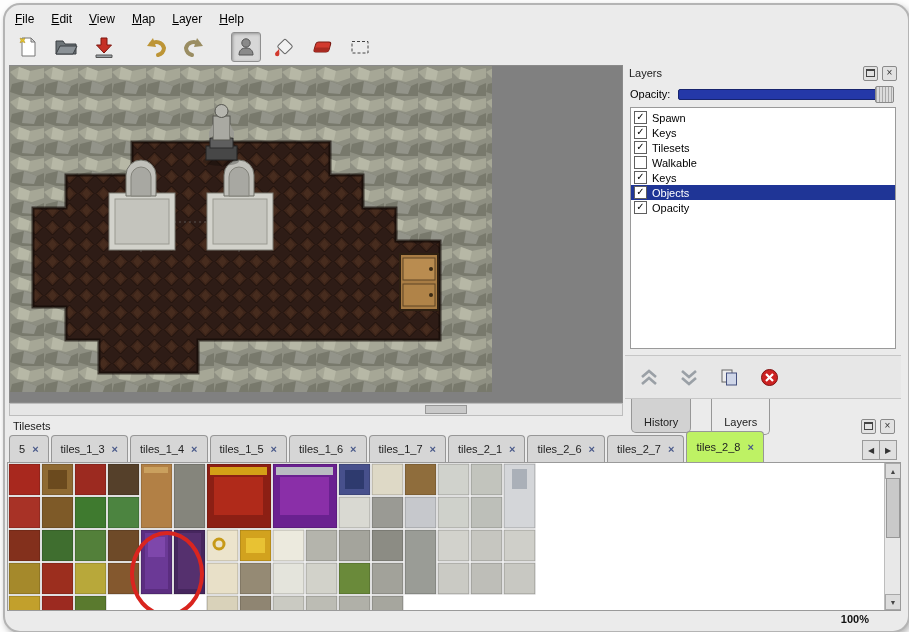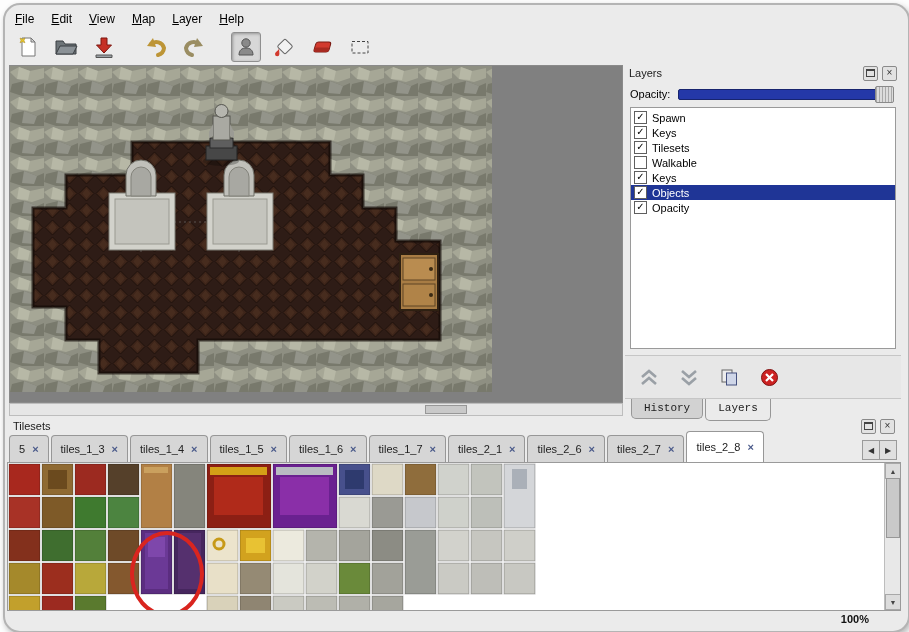--- a/index.html
+++ b/index.html
@@ -32,30 +32,30 @@
   .opacity-row{display:flex;align-items:center;height:22px;font-size:11px;gap:8px;padding:0 5px;}
   .slider{position:relative;flex:1;height:9px;background:#2438a8;border:1px solid #17246e;border-radius:2px;margin-right:4px;}
   .slider-handle{position:absolute;right:-3px;top:-4px;width:17px;height:15px;background:#dcdcdc;border:1px solid #8a8a8a;border-radius:2px;background-image:repeating-linear-gradient(90deg,#aaa 0 1px,transparent 1px 3px);}
   .layer-list{margin:2px 5px 0 5px;height:238px;background:#fff;border:1px solid #9a9a9a;overflow:hidden;padding-top:2px;}
   .layer-row{display:flex;align-items:center;height:15px;font-size:11px;gap:5px;padding-left:3px;color:#000;}
   .layer-row.selected{background:#1f3596;color:#fff;}
   .cb{width:11px;height:11px;background:#fff;border:1px solid #5f5f5f;font-size:10px;line-height:10px;text-align:center;color:#000;flex:0 0 auto;}
   .layer-actions{display:flex;align-items:center;gap:16px;padding:5px 12px;margin:6px 0 0 0;border-top:1px solid #c6c6c6;border-bottom:1px solid #c6c6c6;height:32px;background:#e7e7e7;}
   .act{display:flex;align-items:center;justify-content:center;width:24px;height:22px;}
   .panel-tabs{display:flex;margin-left:6px;align-items:flex-start;}
-  .ptab{padding:3px 12px 4px 12px;font-size:11px;background:#d2d2d2;border:1px solid #979797;border-top:none;border-radius:0 0 5px 5px;margin-right:2px;color:#222;font-family:Liberation Mono, monospace;}
+  .ptab{padding:17px 12px 4px 12px;font-size:11px;background:#d2d2d2;border:1px solid #979797;border-top:none;border-radius:0 0 5px 5px;margin-right:20px;color:#222;}
   .ptab.active{background:#ebebeb;padding-bottom:6px;}
 
   
   .tilesets-panel{position:absolute;left:2px;top:412px;width:894px;height:208px;}
   .ts-header{height:18px;display:flex;align-items:center;padding:0 6px;font-size:11px;justify-content:flex-end;}
   .ts-tabbar{position:relative;height:27px;display:flex;align-items:flex-end;padding-left:2px;}
   .ttabs{display:flex;align-items:flex-end;overflow:hidden;max-width:848px;}
   .ttab{display:flex;align-items:center;gap:7px;padding:3px 9px;font-size:11px;background:#d6d6d6;border:1px solid #979797;border-bottom:none;border-radius:4px 4px 0 0;margin-right:2px;height:20px;white-space:nowrap;color:#222;}
-  .ttab.active{background:#ffffff;height:24px;text-align:center;}
+  .ttab.active{background:#bef264;height:24px;text-align:center;}
   .ttab .close-x{color:#4a5a8a;font-size:11px;font-weight:bold;line-height:10px;}
   .ts-scroll-btns{position:absolute;right:4px;bottom:2px;display:flex;border:1px solid #9a9a9a;background:#e0e0e0;}
   .sbtn{width:16px;height:18px;display:flex;align-items:center;justify-content:center;font-size:8px;color:#333;}
   .sbtn + .sbtn{border-left:1px solid #9a9a9a;}
   .ts-content{position:relative;height:147px;background:#fff;border:1px solid #9a9a9a;overflow:hidden;}
   .annotation{position:absolute;left:122px;top:68px;width:66px;height:78px;border:4px solid #d9251f;border-radius:50%;}
   .vscroll{position:absolute;right:0;top:0;bottom:0;width:15px;background:#e8e8e8;border-left:1px solid #bdbdbd;}
   .sarrow{position:absolute;left:0;width:14px;height:14px;display:flex;align-items:center;justify-content:center;font-size:7px;color:#444;background:#dcdcdc;border:1px solid #a8a8a8;}
   .sarrow.top{top:0;}
   .sarrow.bottom{bottom:0;}

